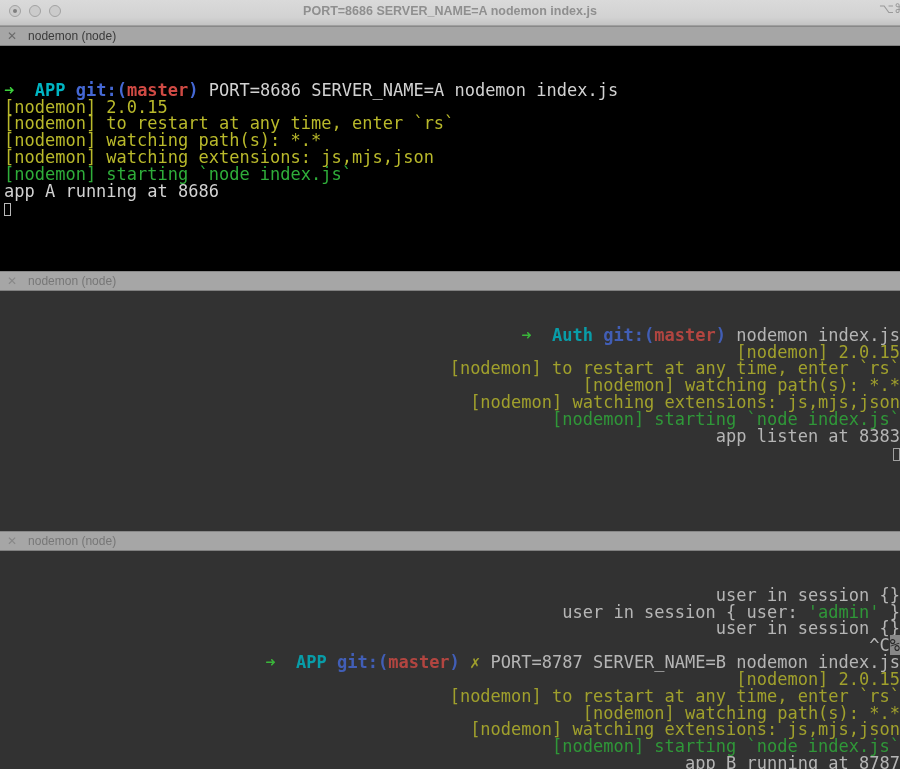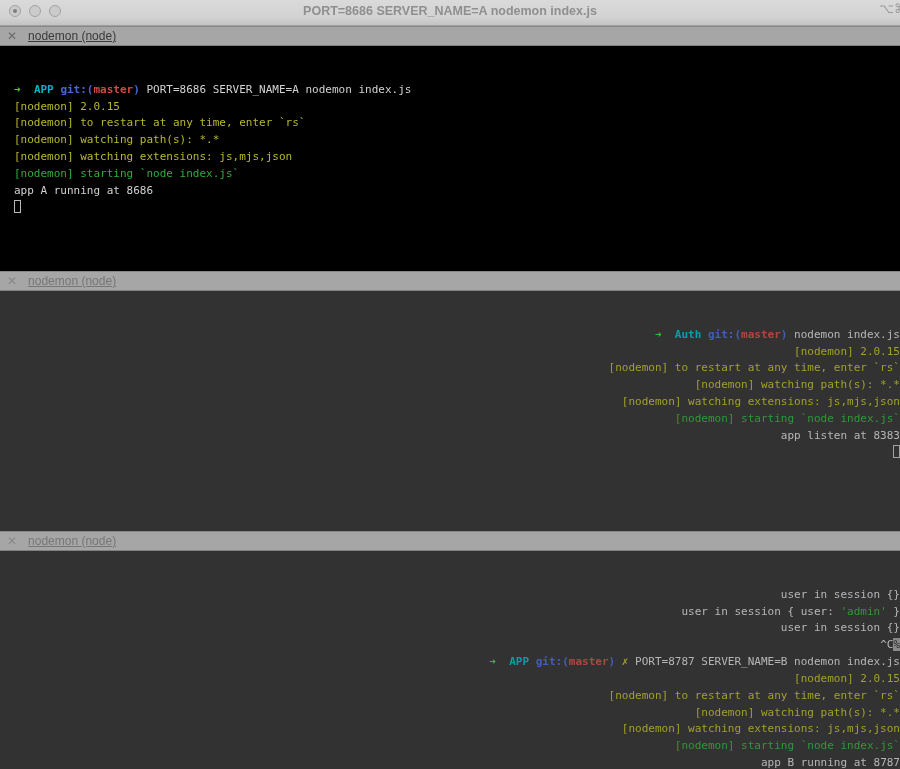--- a/index.html
+++ b/index.html
@@ -31,26 +31,26 @@
   .pane-1{ height:245px; } .pane-2{ height:260px; } .pane-3{ height:238px; }
 
   .tabbar{
     height:20px; flex:0 0 20px; background:#a6a6a6;
     border-top:1px solid #888; border-bottom:1px solid #808080;
     display:flex; align-items:center;
     font-family:"Liberation Sans", sans-serif; font-size:12px;
   }
   .tab-close{ color:#6a6a6a; margin:0 11px 0 7px; font-size:12px; line-height:1; cursor:default; }
   .pane.dim .tab-close{ color:#888; }
-  .tab-label{ color:#3a3a3a;text-decoration:underline; }
+  .tab-label{ color:#3a3a3a; }
   .pane.dim .tab-label{ color:#777; }
 
   .content{
-    flex:1; padding:2px 0 0 14px;
-    font-size:11px; line-height:16.85px; white-space:pre;
+    flex:1; padding:2px 0 0 4px;
+    font-size:17px; line-height:16.85px; white-space:pre;
     overflow:hidden;
   }
   .pane.focus .content{ background:#000; }
   .pane.dim .content{ background:#323232; }
   .pane.dim .content-lines{ opacity:.82;text-align:right; }
 
   .term-line{ height:16.85px; }
   .seg-b{ font-weight:bold; }
   .sg-fg{ color:var(--fg); }
   .sg-green{ color:var(--green); }

